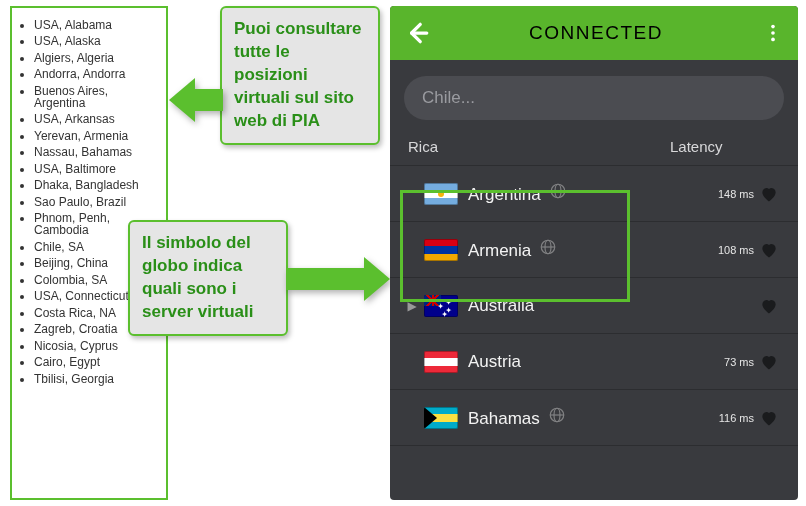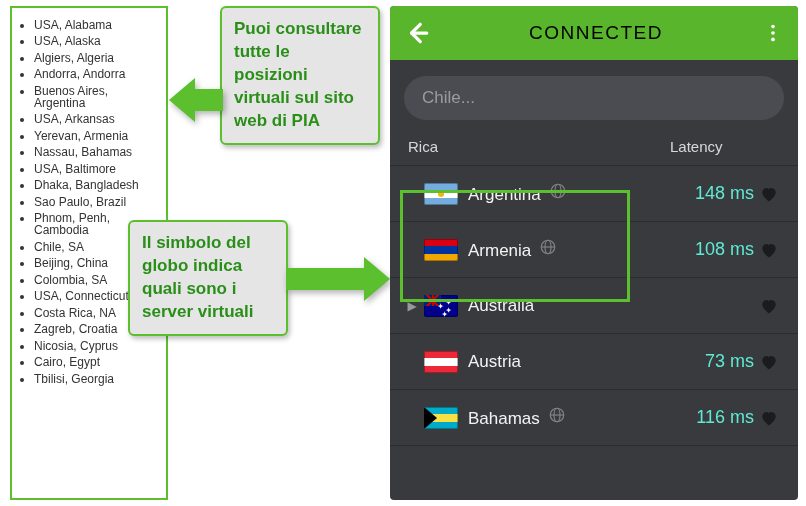--- a/index.html
+++ b/index.html
@@ -110,21 +110,21 @@
     align-items: center;
     height: 56px;
     padding: 0 14px 0 14px;
     border-bottom: 1px solid #2c2d30;
     position: relative;
   }
   .row .expander { width: 16px; text-align:center; color:#999; font-size:12px; }
   .row .flag { width: 34px; height: 22px; margin: 0 10px 0 4px; border-radius:2px; overflow:hidden; flex-shrink:0; box-shadow: 0 0 0 1px rgba(0,0,0,.3) inset; }
   .row .name { flex: 1; font-size: 17px; color: #f3f3f3; display:flex; align-items:flex-end; gap:8px; }
   .row .globe { opacity:.55; }
-  .row .lat { width: 74px; color: #5eead4; font-size: 18px; text-align:right; }
+  .row .lat { width: 74px; color: #e5e5e5; font-size: 11px; text-align:right; }
   .row .heart { width: 30px; text-align:center; color:#1d1e20; }
   .row .heart svg { display:block; margin:0 auto; }
 
   .highlight-box {
     position:absolute;
     border: 3px solid #5bbf2e;
     pointer-events:none;
   }
   #hl-rows { left: 400px; top: 190px; width: 230px; height: 112px; }
 

